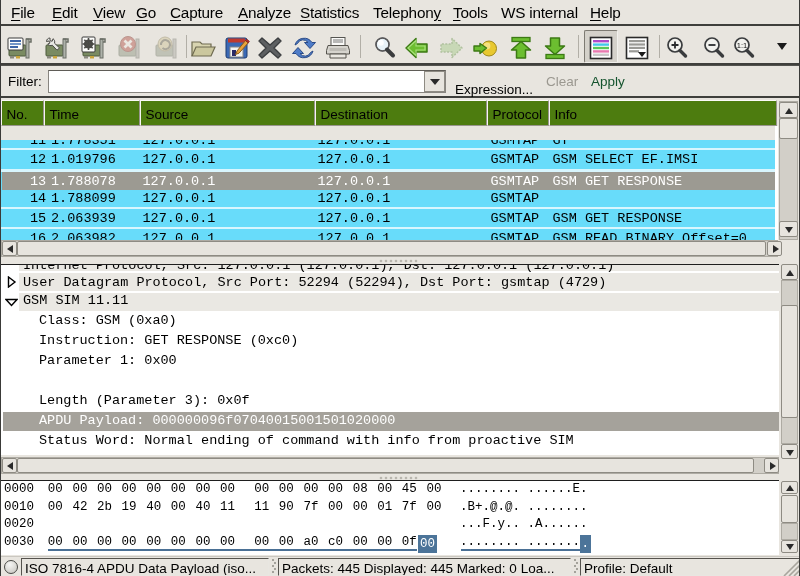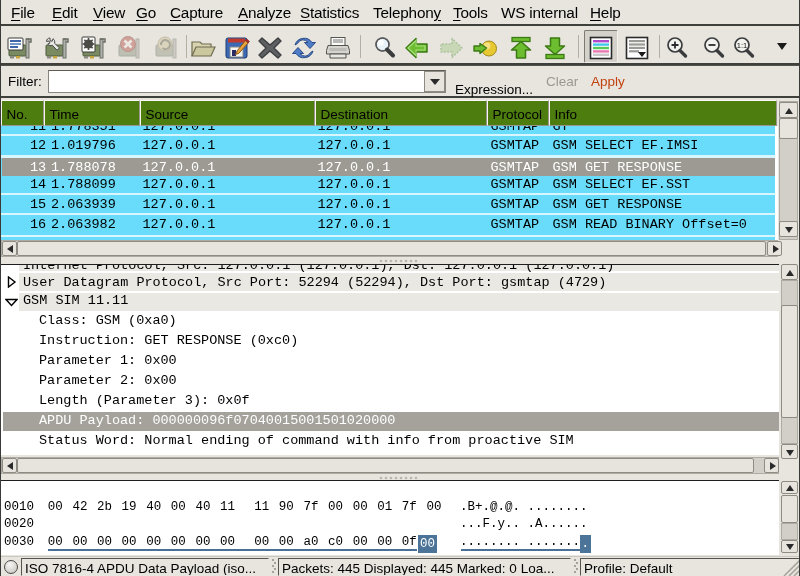--- a/index.html
+++ b/index.html
@@ -220,33 +220,33 @@
 <div id="filterbar" class="abs">
   <span class="abs" style="left:8px;top:8px;font-size:13.5px;">Filter:</span>
   <div class="abs" style="left:48px;top:4px;width:398px;height:23px;background:#fff;
        border:1px solid #888580;border-top-color:#5f5c57;box-sizing:border-box;"></div>
   <div class="abs" style="left:424px;top:5px;width:21px;height:21px;background:#E7E4DE;
        border:1px solid #8E8B83;box-sizing:border-box;"></div>
   <div class="arr" style="left:430px;top:13px;border-left:5px solid transparent;
        border-right:5px solid transparent;border-top:6px solid #2a2a2a;"></div>
   <span class="abs" style="left:455px;top:16px;font-size:13.5px;">Expression...</span>
   <span class="abs" style="left:546px;top:8px;font-size:13.5px;color:#9b9890;">Clear</span>
-  <span class="abs" style="left:591px;top:8px;font-size:13.5px;color:#c2410c;">Apply</span>
+  <span class="abs" style="left:591px;top:8px;font-size:13.5px;color:#14532d;">Apply</span>
 </div>
 
 <div id="plist" class="abs">
 
   <div class="hcol" style="left:1px;width:43px;">No.</div>
   <div class="hcol" style="left:140px;width:175px;">Source</div>
   <div class="hcol" style="left:44px;width:96px;">Time</div>
   <div class="hcol" style="left:315px;width:172px;">Destination</div>
   <div class="hcol" style="left:487px;width:62px;">Protocol</div>
   <div class="hcol" style="left:549px;width:228px;">Info</div>
 
-  <div class="abs" style="left:1px;top:27px;width:777px;height:114px;background:#68DCFA;overflow:hidden;" id="rowsarea">
+  <div class="abs" style="left:1px;top:41px;width:777px;height:114px;background:#68DCFA;overflow:hidden;" id="rowsarea">
 
     <div class="prow mono" style="top:-9.2px;">
       <span class="pcell" style="left:28px;">11</span>
       <span class="pcell" style="left:49px;">1.778351</span>
       <span class="pcell" style="left:140.5px;">127.0.0.1</span>
       <span class="pcell" style="left:315.5px;">127.0.0.1</span>
       <span class="pcell" style="left:488.5px;">GSMTAP</span>
       <span class="pcell" style="left:550.5px;">GT</span>
     </div>
     <div class="abs" style="left:0;top:7.8px;width:777px;height:2px;background:#D8F6FE;"></div>
@@ -266,21 +266,20 @@
       <span class="pcell" style="left:315.5px;">127.0.0.1</span>
       <span class="pcell" style="left:488.5px;">GSMTAP</span>
       <span class="pcell" style="left:550.5px;">GSM GET RESPONSE</span>
     </div>
     <div class="prow mono" style="top:49.4px;">
       <span class="pcell" style="left:28px;">14</span>
       <span class="pcell" style="left:49px;">1.788099</span>
       <span class="pcell" style="left:140.5px;">127.0.0.1</span>
       <span class="pcell" style="left:315.5px;">127.0.0.1</span>
       <span class="pcell" style="left:488.5px;">GSMTAP</span>
-      <span class="pcell" style="left:550.5px;">GSM SELECT EF.SST</span>
     </div>
     <div class="abs" style="left:0;top:67.2px;width:777px;height:2px;background:#D8F6FE;"></div>
     <div class="prow mono" style="top:69.2px;">
       <span class="pcell" style="left:28px;">15</span>
       <span class="pcell" style="left:49px;">2.063939</span>
       <span class="pcell" style="left:140.5px;">127.0.0.1</span>
       <span class="pcell" style="left:315.5px;">127.0.0.1</span>
       <span class="pcell" style="left:488.5px;">GSMTAP</span>
       <span class="pcell" style="left:550.5px;">GSM GET RESPONSE</span>
     </div>
@@ -320,21 +319,20 @@
 
     <div class="abs dgray" style="left:17.5px;top:0;width:761px;height:6px;"></div>
     <div class="drow mono" style="top:-9px;"><span class="pcell" style="left:22px;">Internet Protocol, Src: 127.0.0.1 (127.0.0.1), Dst: 127.0.0.1 (127.0.0.1)</span></div>
     <div class="abs dgray" style="left:17.5px;top:7.5px;width:761px;height:18.5px;"></div>
     <div class="drow mono" style="top:7.5px;"><span class="pcell" style="left:22px;">User Datagram Protocol, Src Port: 52294 (52294), Dst Port: gsmtap (4729)</span></div>
     <div class="abs dgray" style="left:17.5px;top:27.5px;width:761px;height:18.5px;"></div>
     <div class="drow mono" style="top:26px;"><span class="pcell" style="left:22px;">GSM SIM 11.11</span></div>
     <div class="drow mono" style="top:46px;"><span class="pcell" style="left:38px;">Class: GSM (0xa0)</span></div>
     <div class="drow mono" style="top:66px;"><span class="pcell" style="left:38px;">Instruction: GET RESPONSE (0xc0)</span></div>
     <div class="drow mono" style="top:86px;"><span class="pcell" style="left:38px;">Parameter 1: 0x00</span></div>
-    <div class="drow mono" style="top:106px;"><span class="pcell" style="left:38px;">Parameter 2: 0x00</span></div>
     <div class="drow mono" style="top:126px;"><span class="pcell" style="left:38px;">Length (Parameter 3): 0x0f</span></div>
     <div class="abs" style="left:2px;top:147px;width:776px;height:18.5px;background:#A5A29B;"></div>
     <div class="drow mono" style="top:146px;color:#fff;"><span class="pcell" style="left:38px;">APDU Payload: 000000096f07040015001501020000</span></div>
     <div class="drow mono" style="top:166px;"><span class="pcell" style="left:38px;">Status Word: Normal ending of command with info from proactive SIM</span></div>
 
     <svg class="abs" style="left:6px;top:11px;" width="10" height="12">
         <path d="M1.5 1 L8 6 L1.5 11 Z" fill="#fff" stroke="#000" stroke-width="1.4"></path>
       </svg>
     <svg class="abs" style="left:4px;top:33px;" width="13" height="9">
         <path d="M1 1.5 L12 1.5 L6.5 7.5 Z" fill="#fff" stroke="#000" stroke-width="1.4"></path>
@@ -353,20 +351,25 @@
 <div class="sbbtn abs" style="left:2px;top:458px;width:15px;height:15px;"></div>
 <div class="arr abs" style="left:7px;top:462px;border-top:4px solid transparent;border-bottom:4px solid transparent;border-right:6px solid #2a2a2a;"></div>
 <div class="sbthumb abs" style="left:17px;top:458px;width:737px;height:15px;"></div>
 <div class="sbbtn abs" style="left:764px;top:458px;width:15px;height:15px;"></div>
 <div class="arr abs" style="left:770px;top:462px;border-top:4px solid transparent;border-bottom:4px solid transparent;border-left:6px solid #2a2a2a;"></div>
 
 <div class="abs" style="left:0;top:474px;width:800px;height:6px;background:#E8E5DF;"></div>
 
 <div id="hexpane" class="abs">
   <div style="position:relative;width:777px;height:73px;overflow:hidden;" class="mono">
+    <div class="hxrow" style="top:-1px;">
+      <span class="hb" style="left:3px;">0000</span>
+      <span class="hb" style="left:46.8px;word-spacing:2.1px;">00 00 00 00 00 00 00 00  00 00 00 00 08 00 45 00</span>
+      <span class="hb" style="left:459px;">........ ......E.</span>
+    </div>
     <div class="hxrow" style="top:16.7px;">
       <span class="hb" style="left:3px;">0010</span>
       <span class="hb" style="left:46.8px;word-spacing:2.1px;">00 42 2b 19 40 00 40 11  11 90 7f 00 00 01 7f 00</span>
       <span class="hb" style="left:459px;">.B+.@.@. ........</span>
     </div>
     <div class="hxrow" style="top:34.4px;">
       <span class="hb" style="left:3px;">0020</span>
       <span class="hb" style="left:459px;">...F.y.. .A......</span>
     </div>
     <div class="hxrow" style="top:52.1px;">

